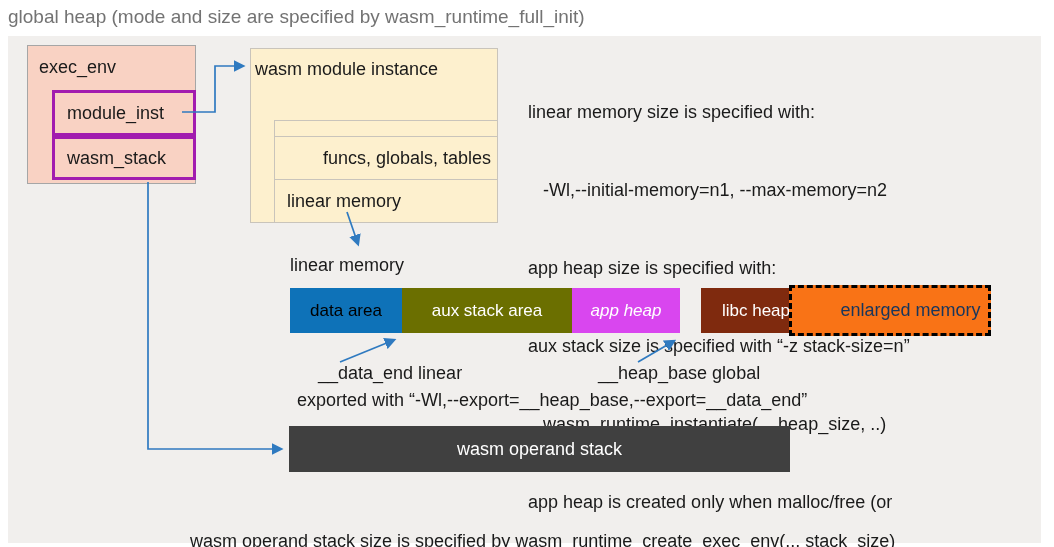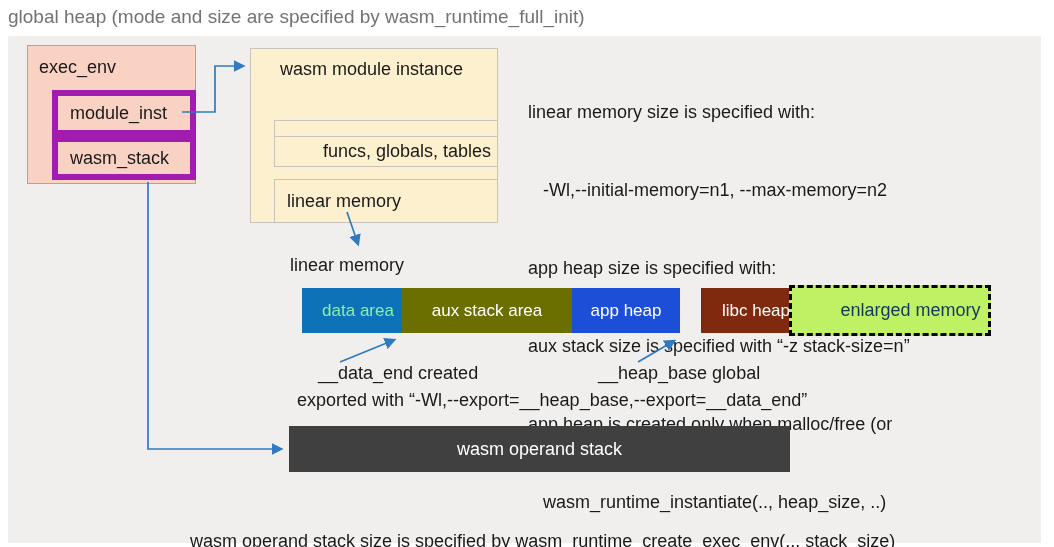--- a/index.html
+++ b/index.html
@@ -10,34 +10,34 @@
     color:#1a1a1a;
   }
   .abs { position:absolute; box-sizing:border-box; }
 
   #title { left:8px; top:6px; font-size:19px; color:#737373; white-space:pre; }
 
   #panel { left:8px; top:36px; width:1033px; height:507px; background:#f1efed; }
 
   
   .outer-pink  { background:#f9d2c3; border:1px solid #a6a6a6; }
-  .row-pink    { background:#f9d2c3; border:6px solid #a21caf; }
+  .row-pink    { background:#f9d2c3; border:3px solid #a21caf; }
   .outer-cream { background:#fdf0ce; border:1px solid #c9c4bb; }
   .row-cream   { background:#fdf0ce; border:1px solid #c9c4bb; }
   .boxlabel { display:flex; align-items:center; padding-left:12px; font-size:18px; }
 
   #exec-env       { left:27px;  top:45px;  width:169px; height:139px; }
   #exec-env-hdr   { left:27px;  top:45px;  width:176px; height:45px; }
   #row-module-inst{ left:52px;  top:90px;  width:144px; height:46px; }
   #row-wasm-stack { left:52px;  top:136px; width:144px; height:44px;text-align:right; }
 
   #mod-inst       { left:250px; top:48px;  width:248px; height:175px; }
-  #mod-inst-hdr   { left:268px; top:48px;  width:228px; height:42px; }
+  #mod-inst-hdr   { left:243px; top:48px;  width:228px; height:42px; }
   #row-wasm-module{ left:274px; top:90px;  width:224px; height:46px;margin-top:30px; }
-  #row-funcs      { left:274px; top:136px; width:224px; height:31px;padding-left:48px; }
+  #row-funcs      { left:274px; top:136px; width:224px; height:44px;padding-left:48px; }
   #row-linmem     { left:274px; top:179px; width:224px; height:44px; }
 
   
   #notes { left:528px; top:47px; font-size:18px; line-height:26px; white-space:pre; }
 
   
   #linmem-label { left:290px; top:255px; font-size:18px; }
   .seg { top:288px; height:45px; display:flex; align-items:center; justify-content:center;
          font-size:17px; color:#fff; }
   #seg-data { left:290px; width:112px; }
@@ -79,34 +79,34 @@
   <div id="mod-inst-hdr" class="abs boxlabel">wasm module instance</div>
   <div id="row-wasm-module" class="abs row-cream boxlabel">wasm module</div>
   <div id="row-funcs" class="abs row-cream boxlabel">funcs, globals, tables</div>
   <div id="row-linmem" class="abs row-cream boxlabel">linear memory</div>
 
   <div id="notes" class="abs">
     <div>linear memory size is specified with:</div>
     <div>   -Wl,--initial-memory=n1, --max-memory=n2</div>
     <div>app heap size is specified with:</div>
     <div>aux stack size is specified with “-z stack-size=n”</div>
+    <div>   wasm_runtime_instantiate(.., heap_size, ..)</div>
     <div>app heap is created only when malloc/free (or</div>
-    <div>   wasm_runtime_instantiate(.., heap_size, ..)</div>
     
   </div>
 
   <div id="linmem-label" class="abs">linear memory</div>
 
-  <div id="seg-data" class="abs seg" style="background-color: rgb(14, 114, 184); color: #86efac; margin-left: 12px;">data area</div>
+  <div id="seg-data" class="abs seg" style="background-color: rgb(14, 114, 184); color: #000000;">data area</div>
   <div id="seg-aux" class="abs seg" style="background-color: rgb(107, 111, 0); color: rgb(255, 255, 255);">aux stack area</div>
-  <div id="seg-app" class="abs seg" style="background-color: #1d4ed8; color: rgb(255, 255, 255);">app heap</div>
+  <div id="seg-app" class="abs seg" style="background-color: #d946ef; color: rgb(255, 255, 255); font-style: italic;">app heap</div>
   <div id="seg-libc" class="abs seg" style="background-color: rgb(127, 42, 14); color: rgb(255, 255, 255);">libc heap</div>
-  <div id="seg-enl" class="abs" style="background-color: #bef264; color: rgb(23, 54, 93); padding-left: 41px;">enlarged memory</div>
+  <div id="seg-enl" class="abs" style="background-color: #f97316; color: rgb(23, 54, 93); padding-left: 41px;">enlarged memory</div>
 
-  <div id="ann-data-end" class="abs">__data_end created</div>
+  <div id="ann-data-end" class="abs">__data_end linear</div>
   <div id="ann-heap-base" class="abs">__heap_base global</div>
   <div id="ann-exported" class="abs">exported with “-Wl,--export=__heap_base,--export=__data_end”</div>
 
   <div id="operand-bar" class="abs" style="background-color: #404040;">wasm operand stack</div>
   <div id="operand-caption" class="abs">
     <div>wasm operand stack size is specified by wasm_runtime_create_exec_env(.., stack_size)</div>
     
   </div>
 
   <svg id="arrows" class="abs" viewBox="0 0 1054 547" xmlns="http://www.w3.org/2000/svg">

